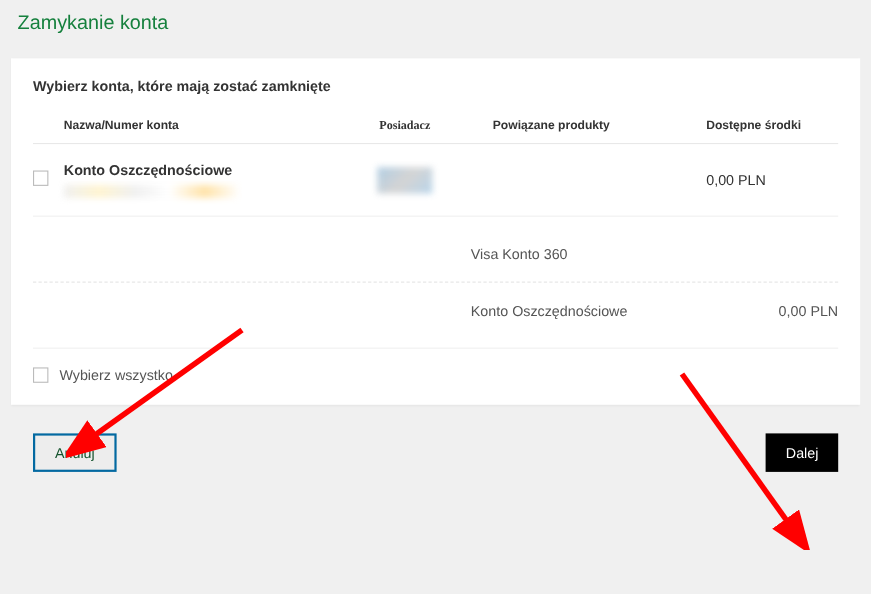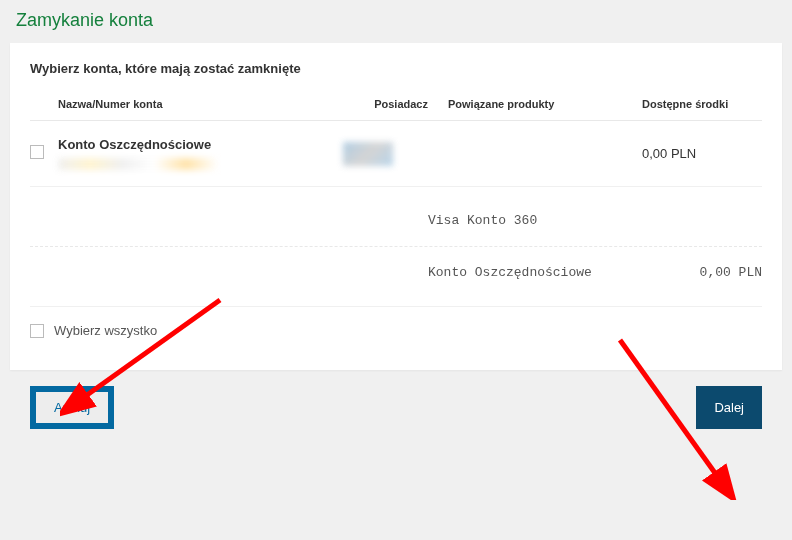--- a/index.html
+++ b/index.html
@@ -13,42 +13,42 @@
       color: #333;
     }
     .page-header {
       padding: 10px 16px 12px;
       font-size: 18px;
       font-weight: 300;
       color: #15803d;
     }
     .card {
       background: #fff;
-      margin: 0 10px;
-      padding: 18px 20px 12px;
+      margin: 10px 10px;
+      padding: 18px 20px 0;
       box-shadow: 0 1px 2px rgba(0,0,0,0.05);
     }
     .section-title {
       font-size: 13px;
       font-weight: 700;
       color: #333;
       margin-bottom: 14px;
     }
     .table-head {
       display: flex;
       align-items: center;
       padding: 8px 0 10px;
       border-bottom: 1px solid #e8e8e8;
       font-size: 11px;
       font-weight: 700;
       color: #333;
     }
     .col-check { width: 28px; flex-shrink: 0; }
     .col-name { width: 250px; flex-shrink: 0; }
-    .col-owner { width: 120px; flex-shrink: 0; text-align: right; }
+    .col-owner { width: 120px; flex-shrink: 0; text-align: center; font-family: Liberation Serif, serif; }
     .col-products { flex: 1; padding-left: 20px; }
     .col-funds { width: 120px; flex-shrink: 0; text-align: left; }
     .row {
       display: flex;
       align-items: center;
       padding: 16px 0;
       border-bottom: 1px solid #f0f0f0;
       font-size: 13px;
     }
     .row-alt { background: #fafafa; }
@@ -74,21 +74,20 @@
       height: 24px;
       margin: 0 auto;
       background: linear-gradient(135deg,#a8c8e0,#d0d0d0,#b0d0e8);
       filter: blur(3px);
       opacity: 0.9;
     }
     .sub-product-line {
       display: flex;
       padding: 18px 0;
       border-bottom: 1px dashed #e8e8e8;
-      font-family: Liberation Mono, monospace;
     }
     .sub-product-line:last-child { border-bottom: none; }
     .sub-prod-name { flex: 1; color: #555; }
     .sub-prod-fund { width: 120px; text-align: right; color: #555; }
     .select-all {
       display: flex;
       align-items: center;
       padding: 16px 0 20px;
     }
     .select-all .chk { margin-right: 10px; }
@@ -101,25 +100,25 @@
     }
     .btn {
       border: none;
       padding: 8px 18px;
       font-size: 13px;
       cursor: pointer;
       font-family: inherit;
     }
     .btn-cancel {
       background: #ededed;
-      color: #0369a1;
-      border: 6px solid #0369a1;
+      color: #14532d;
+      border: 2px solid #0369a1;
     }
     .btn-next {
-      background: #0c4a6e;
+      background: #000000;
       color: #fff;
       font-weight: 400;
     }
     .arrow-svg {
       position: absolute;
       pointer-events: none;
     }
   </style>
 </head>
 <body>

